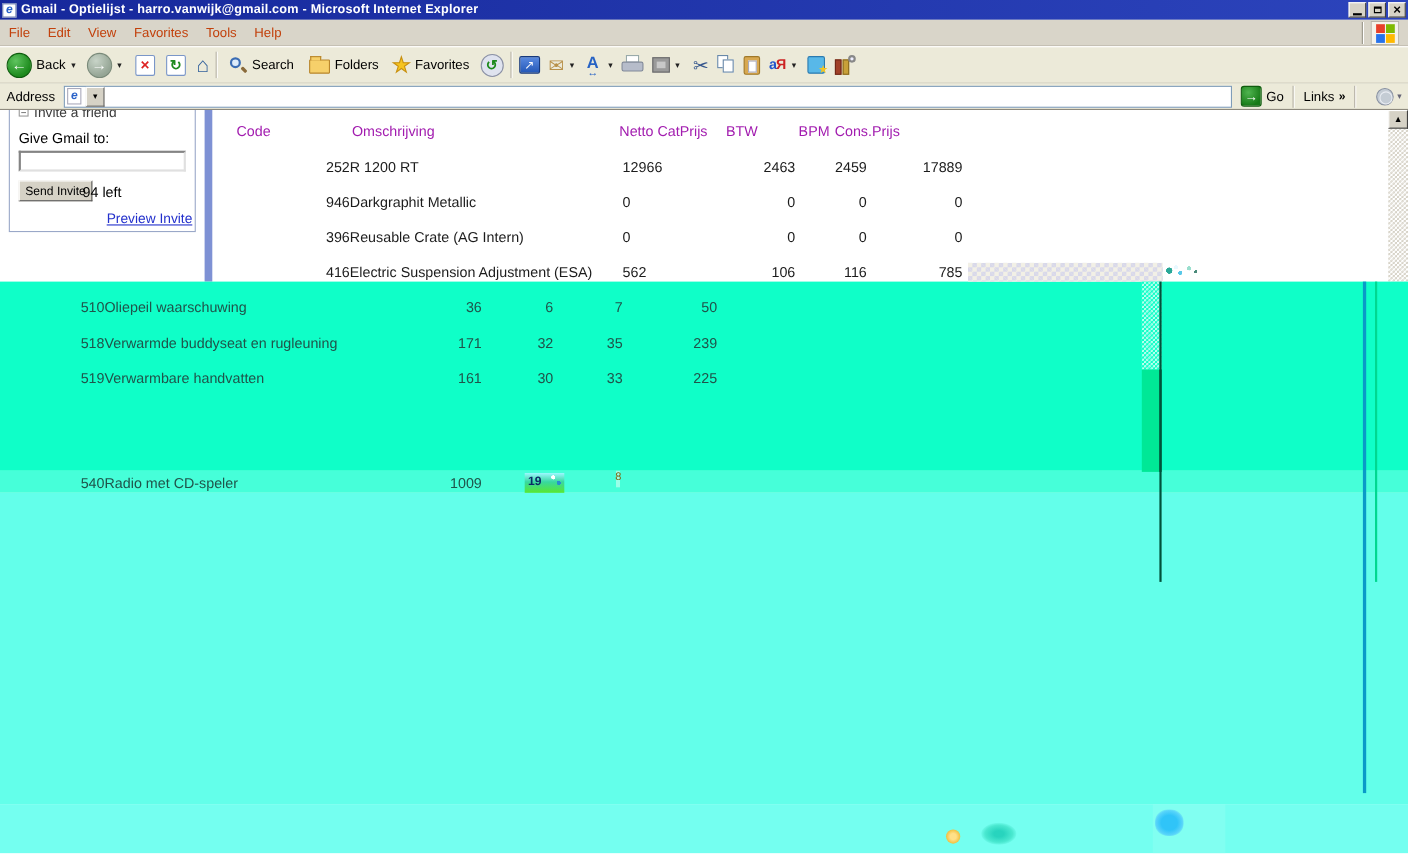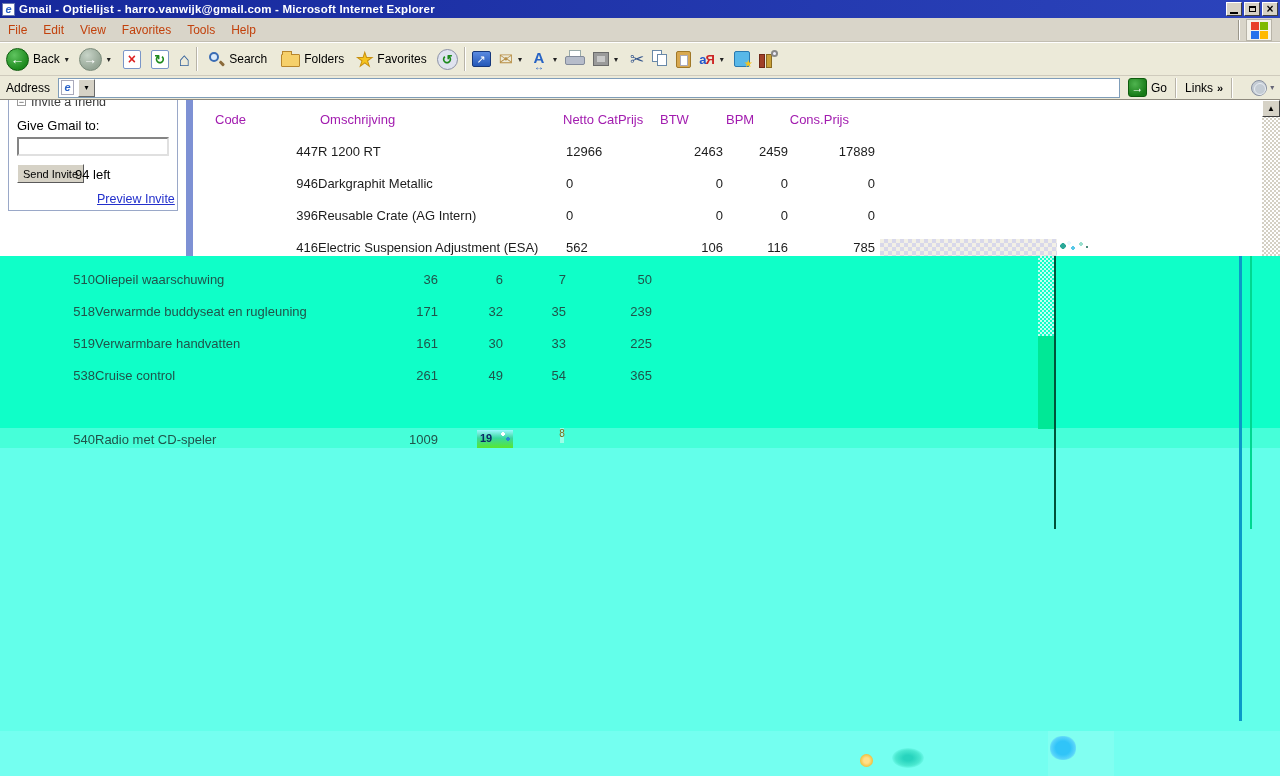--- a/index.html
+++ b/index.html
@@ -141,21 +141,21 @@
   #sidebar-divider { position:absolute; left:186px; top:0; width:7px; height:156px; background:#7e91d4; }
 
   
   #table-header { position:absolute; left:195px; top:12px; width:1067px; height:16px; font-size:13px; color:#a21caf; }
   #table-header span { position:absolute; top:0; white-space:nowrap; }
   .h-code { left:20px; }
   .h-desc { left:125px; }
   .h-netto { left:368px; width:80px; text-align:right; }
   .h-btw { left:465px; }
   .h-bpm { left:531px; }
-  .h-cons { left:574px; width:80px; text-align:right; }
+  .h-cons { left:543px; width:80px; text-align:right; }
 
   .rows-wrap { position:absolute; }
   #white-rows { left:195px; top:44px; width:1067px; height:130px; }
   #glitch-rows { left:0; top:172px; width:1280px; height:200px; z-index:6; }
   .t-row { position:absolute; left:0; right:0; height:16px; font-size:13px; white-space:nowrap; }
   #white-rows .t-row { color:#1c1c1c; }
   #glitch-rows .t-row { color:#20544b; }
   .t-row span { position:absolute; top:0; }
   #white-rows .c-code { left:55px; width:68px; text-align:right; }
   #white-rows .c-desc { left:123px; }
@@ -416,21 +416,21 @@
   <div id="dark-vline"></div>
   <div id="blue-vline"></div>
   <div id="green-vline"></div>
   <div id="pale-band"></div>
   <div id="blob-yellow"></div>
   <div id="blob-teal"></div>
   <div id="blob-blue"></div>
 
   <div id="white-rows" class="rows-wrap">
       <div class="t-row" style="top: 0px;">
-    <span class="c-code">447</span>
+    <span class="c-code">252</span>
     <span class="c-desc">R 1200 RT</span>
     <span class="c-netto">12966</span>
     <span class="c-btw">2463</span>
     <span class="c-bpm">2459</span>
     <span class="c-cons">17889</span>
   </div>
       <div class="t-row" style="top: 32px;">
     <span class="c-code">946</span>
     <span class="c-desc">Darkgraphit Metallic</span>
     <span class="c-netto">0</span>
@@ -473,28 +473,20 @@
     <span class="c-cons">239</span>
   </div>
       <div class="t-row" style="top: 64px;">
     <span class="c-code">519</span>
     <span class="c-desc">Verwarmbare handvatten</span>
     <span class="c-netto">161</span>
     <span class="c-btw">30</span>
     <span class="c-bpm">33</span>
     <span class="c-cons">225</span>
   </div>
-      <div class="t-row" style="top: 96px;">
-    <span class="c-code">538</span>
-    <span class="c-desc">Cruise control</span>
-    <span class="c-netto">261</span>
-    <span class="c-btw">49</span>
-    <span class="c-bpm">54</span>
-    <span class="c-cons">365</span>
-  </div>
       <div class="t-row" style="top: 160px;">
     <span class="c-code">540</span>
     <span class="c-desc">Radio met CD-speler</span>
     <span class="c-netto">1009</span>
     <span class="c-btw"></span>
     <span class="c-bpm"></span>
     <span class="c-cons"></span>
   </div>
     </div>
 

